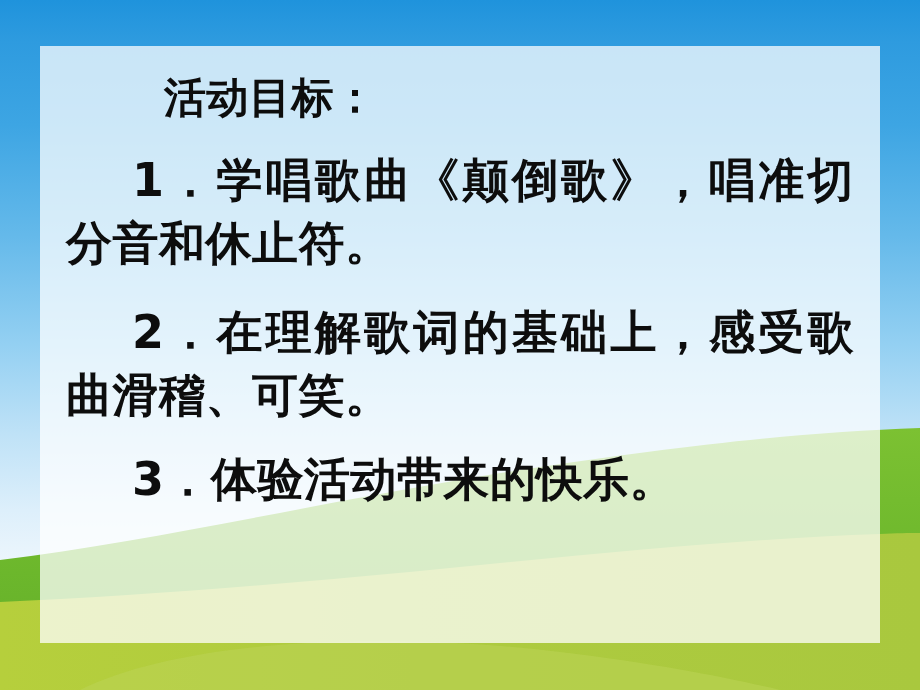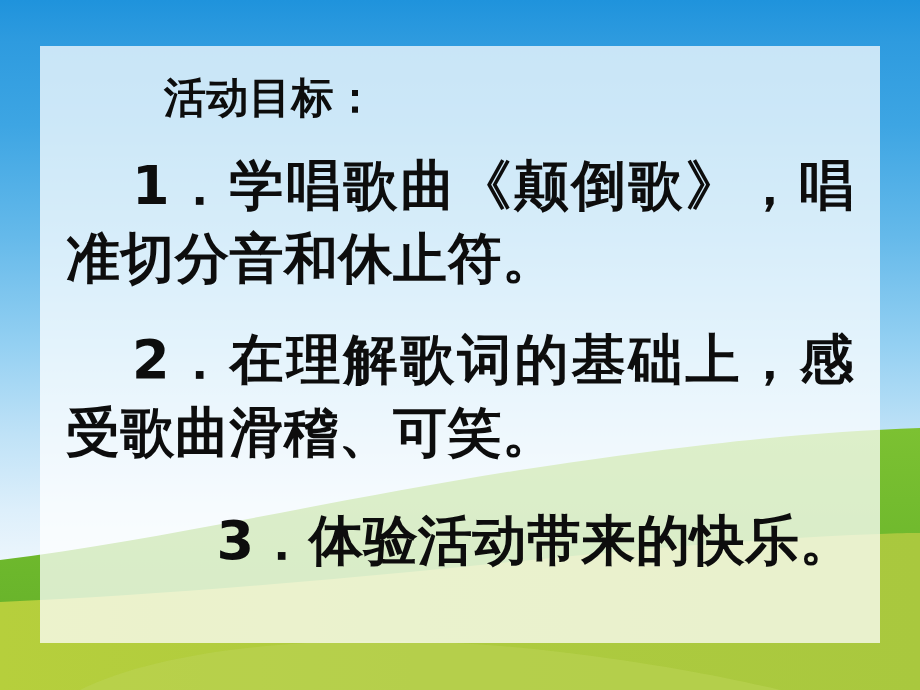--- a/index.html
+++ b/index.html
@@ -70,33 +70,33 @@
   .title {
     font-size: 42px;
     line-height: 1.12;
     color: #0d0d0d;
     letter-spacing: 0.5px;
     margin: 6px 0 0 98px;
     white-space: nowrap;
   }
 
   .para {
-    font-size: 54px;
+    font-size: 46px;
     line-height: 1.36;
     color: #0d0d0d;
     letter-spacing: 0.5px;
     margin: 24px 0 0 0;
     text-indent: 66px;
     text-align: justify;
     text-justify: inter-character;
   }
 
   .para.p1 { margin-top: 28px; }
   .para.p2 { margin-top: 27px; }
-  .para.p3 { margin-top: 34px; text-align: right; }
+  .para.p3 { margin-top: 22px; text-align: left; }
 </style>
 </head>
 <body>
 
 <div class="slide">
 
   <div class="bg-sky"></div>
 
   <svg class="bg-hills" viewBox="0 0 920 690" preserveAspectRatio="none" xmlns="http://www.w3.org/2000/svg">
     <defs>

